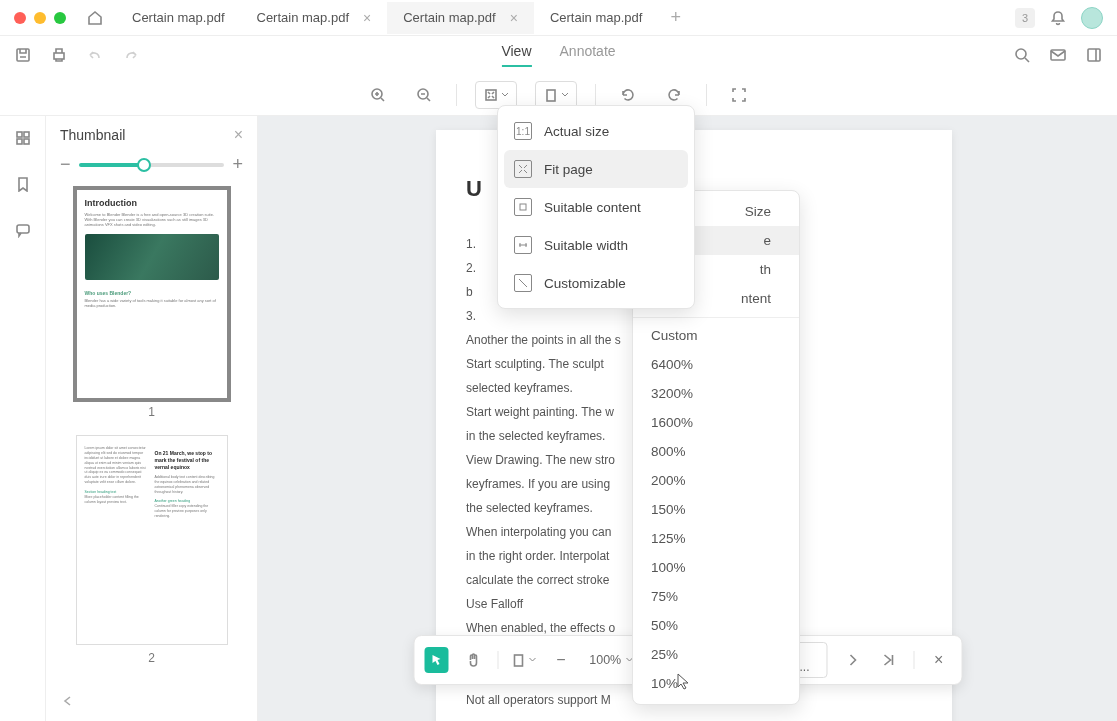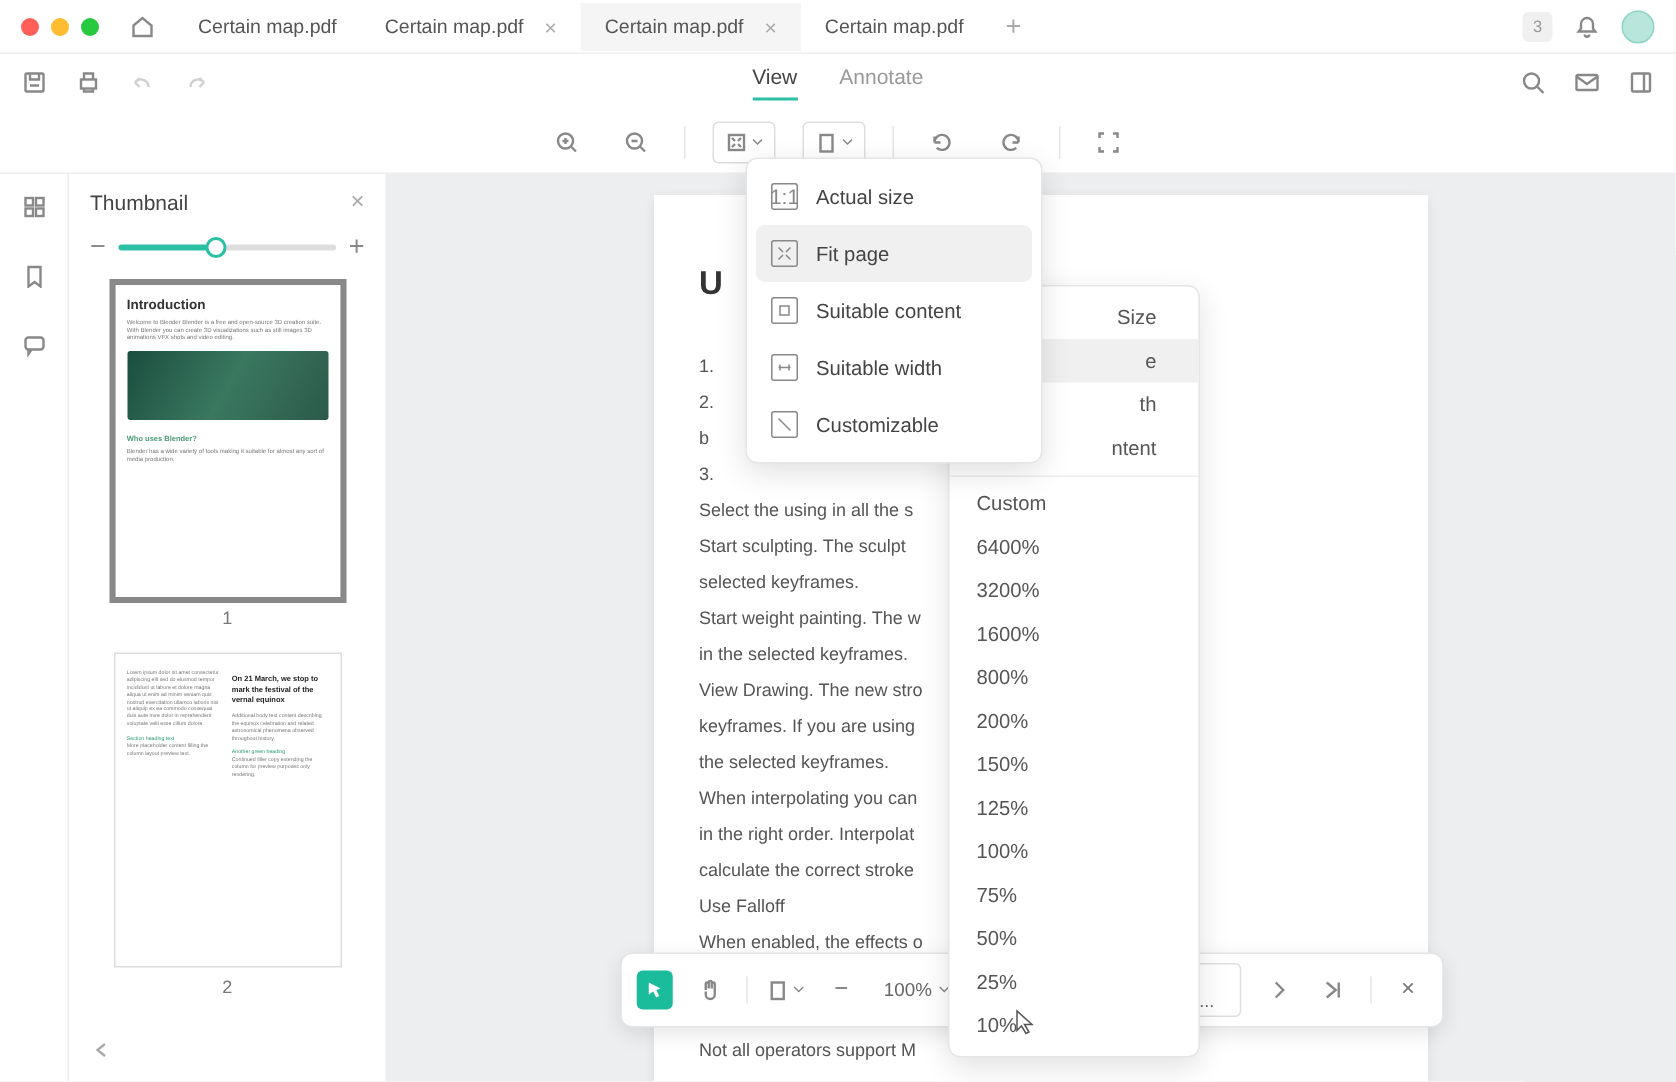--- a/index.html
+++ b/index.html
@@ -59,21 +59,21 @@
 
 
 .canvas { flex: 1; background: #eceef0; position: relative; overflow: hidden; }
 .page { position: absolute; left: 178px; top: 14px; width: 516px; height: 600px; background: #fff; box-shadow: 0 2px 8px rgba(0,0,0,.08); padding: 42px 30px; font-size: 12px; color: #555; line-height: 1.5; }
 .page p { margin-bottom: 6px; }
 
 
 .fit-menu { position: absolute; left: 497px; top: 105px; width: 198px; background: #fff; border: 1px solid #e5e5e5; border-radius: 8px; box-shadow: 0 6px 20px rgba(0,0,0,.12); padding: 6px; z-index: 30; }
 .fit-item { display: flex; align-items: center; gap: 12px; padding: 10px 10px; border-radius: 6px; font-size: 13.5px; color: #444; cursor: pointer; }
 .fit-item.hover { background: #f0f0f0; }
-.fit-ic { width: 18px; height: 18px; border: 1.6px solid #888; border-radius: 2px; display: flex; align-items: center; justify-content: center; font-size: 14px; color: #888; flex-shrink: 0; text-align: right; }
+.fit-ic { width: 18px; height: 18px; border: 1.6px solid #888; border-radius: 2px; display: flex; align-items: center; justify-content: center; font-size: 10px; color: #888; flex-shrink: 0; text-align: right; }
 
 
 .zoom-menu { position: absolute; left: 632px; top: 190px; width: 168px; background: #fff; border: 1px solid #e5e5e5; border-radius: 8px; box-shadow: 0 6px 20px rgba(0,0,0,.12); padding: 6px 0; z-index: 29; font-size: 13.5px; }
 .zoom-item { padding: 7px 18px; color: #555; cursor: pointer; }
 .zoom-item.hover { background: #f0f0f0; }
 .zoom-item.sep { border-top: 1px solid #eee; margin-top: 4px; padding-top: 10px; }
 
 
 .bottom-bar { position: absolute; left: 50%; bottom: 36px; transform: translateX(-50%); background: #fff; border: 1px solid #e5e5e5; border-radius: 8px; box-shadow: 0 4px 14px rgba(0,0,0,.1); display: flex; align-items: center; padding: 6px 10px; gap: 12px; z-index: 25; }
 .bbtn { width: 26px; height: 26px; display: flex; align-items: center; justify-content: center; cursor: pointer; border-radius: 4px; color: #777; }
@@ -286,21 +286,21 @@
 
   <div class="canvas">
     <div class="page">
       <div style="font-size:22px;font-weight:600;color:#333">U</div>
       <div style="display:flex;gap:60px;margin-top:30px">
         <div style="flex:0 0 200px">
           <p>1.</p>
           <p>2.</p>
           <p>b</p>
           <p>3.</p>
-          <p>Select the using in all the s</p>
+          <p>Another the points in all the s</p>
           <p>Start sculpting. The sculpt</p>
           <p>selected keyframes.</p>
           <p>Start weight painting. The w</p>
           <p>in the selected keyframes.</p>
           <p>View Drawing. The new stro</p>
           <p>keyframes. If you are using</p>
           <p>the selected keyframes.</p>
           <p>When interpolating you can</p>
           <p>in the right order. Interpolat</p>
           <p>calculate the correct stroke</p>

